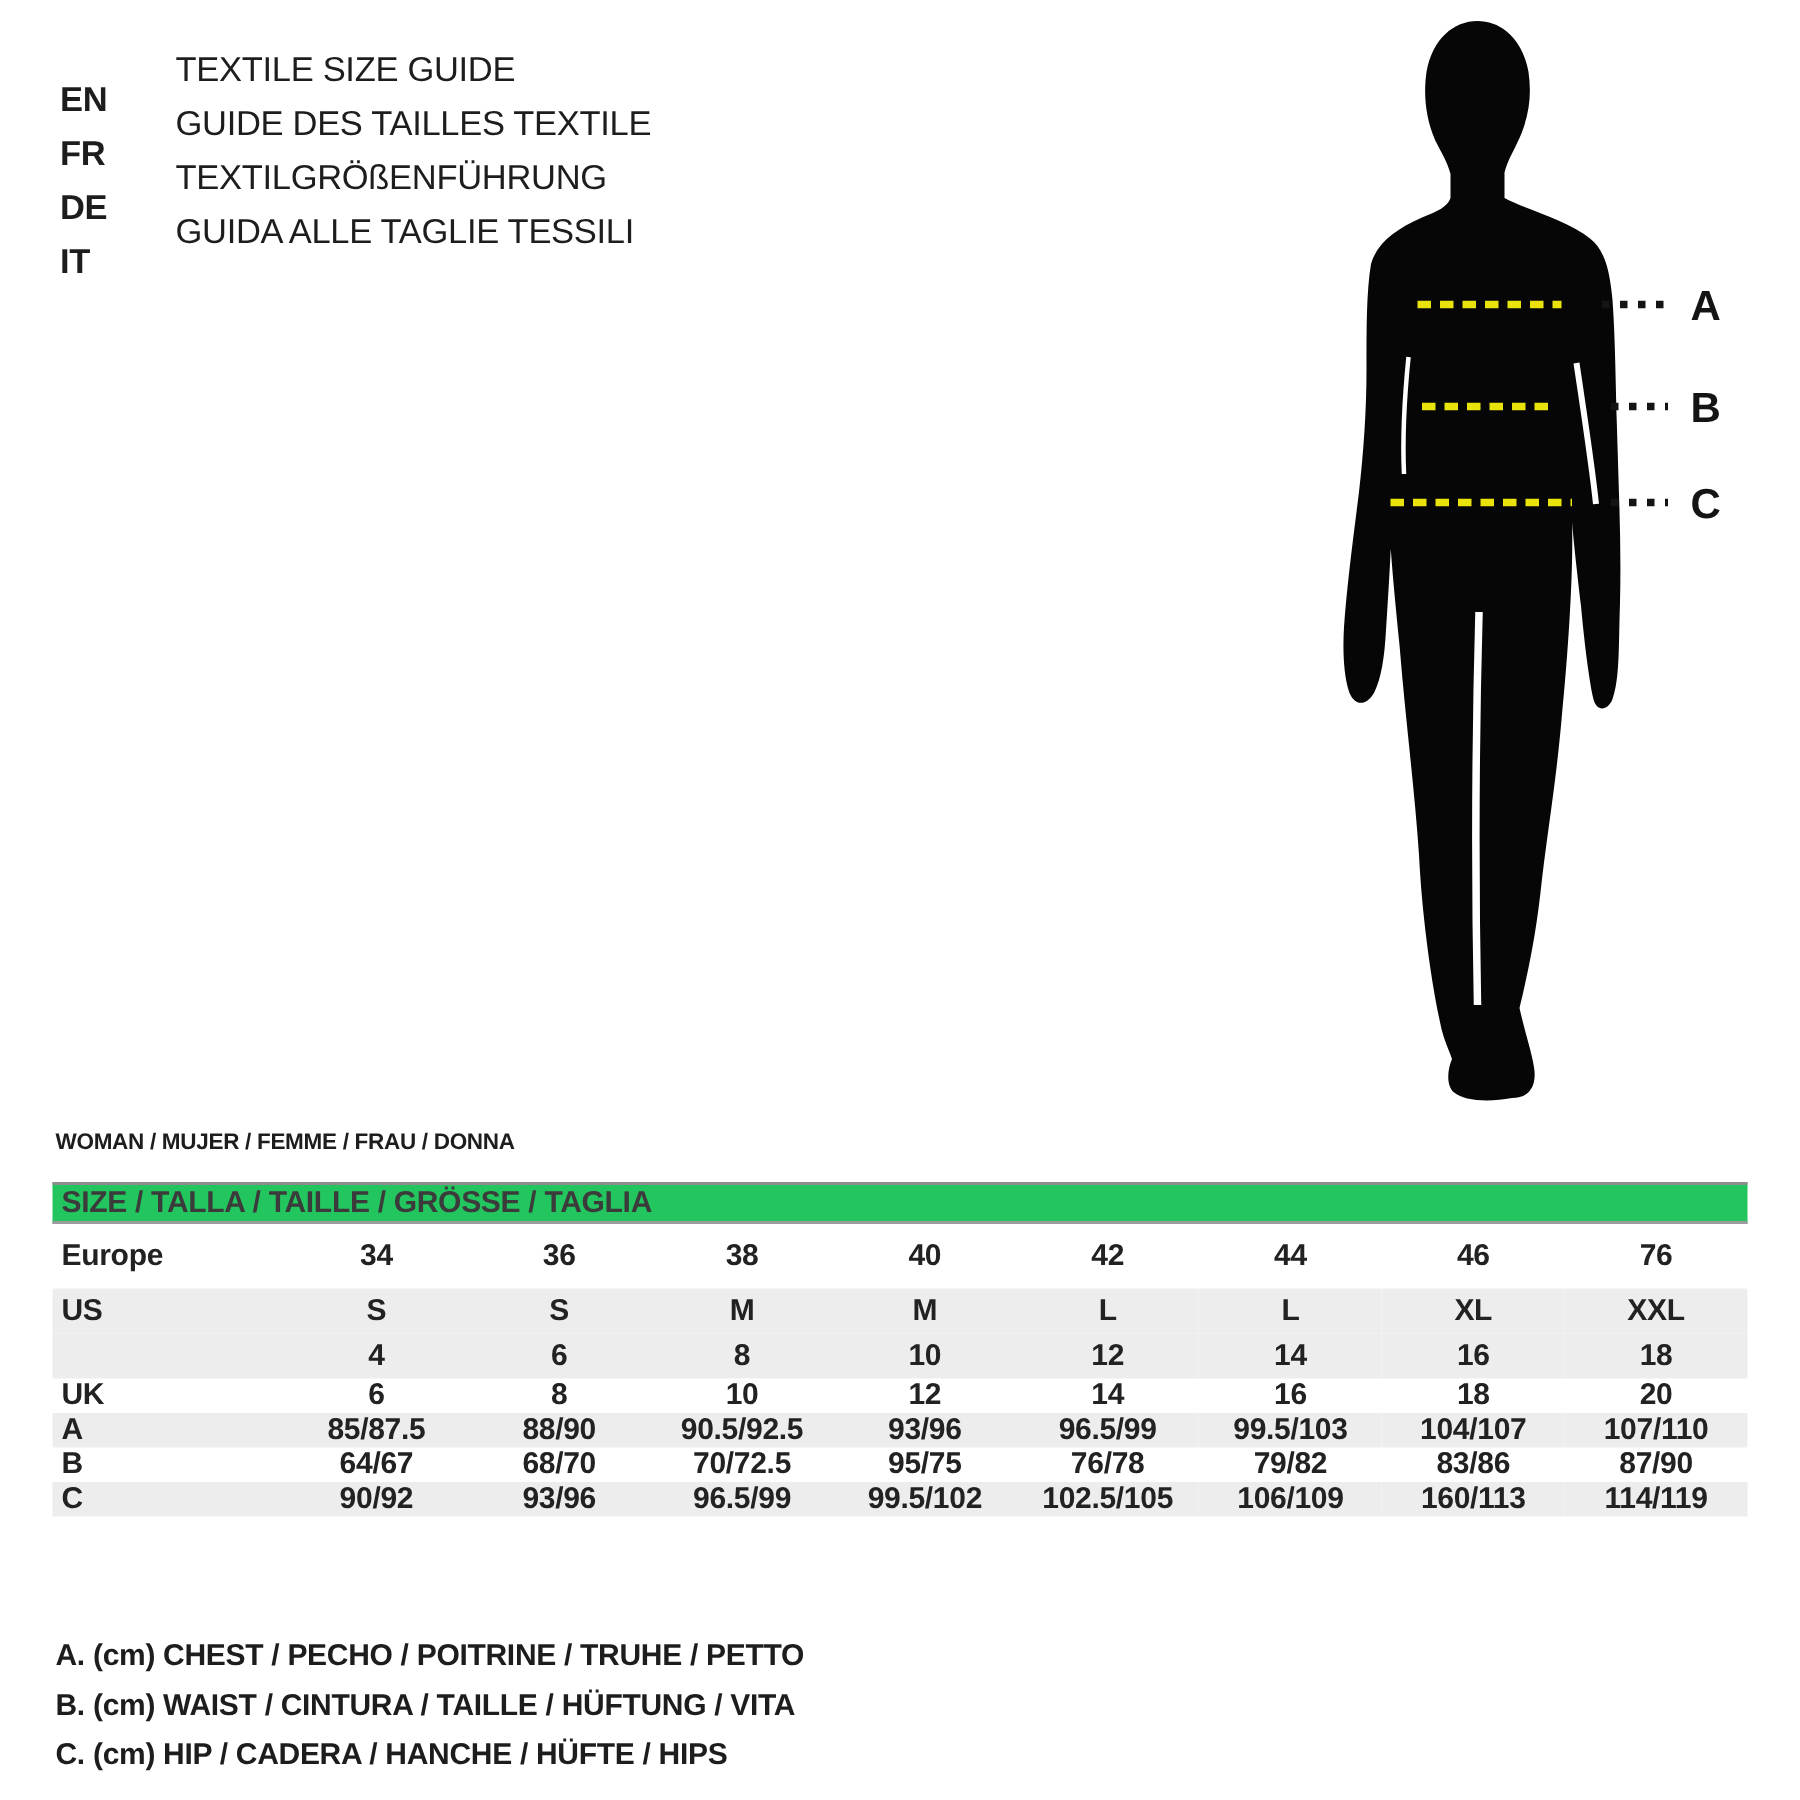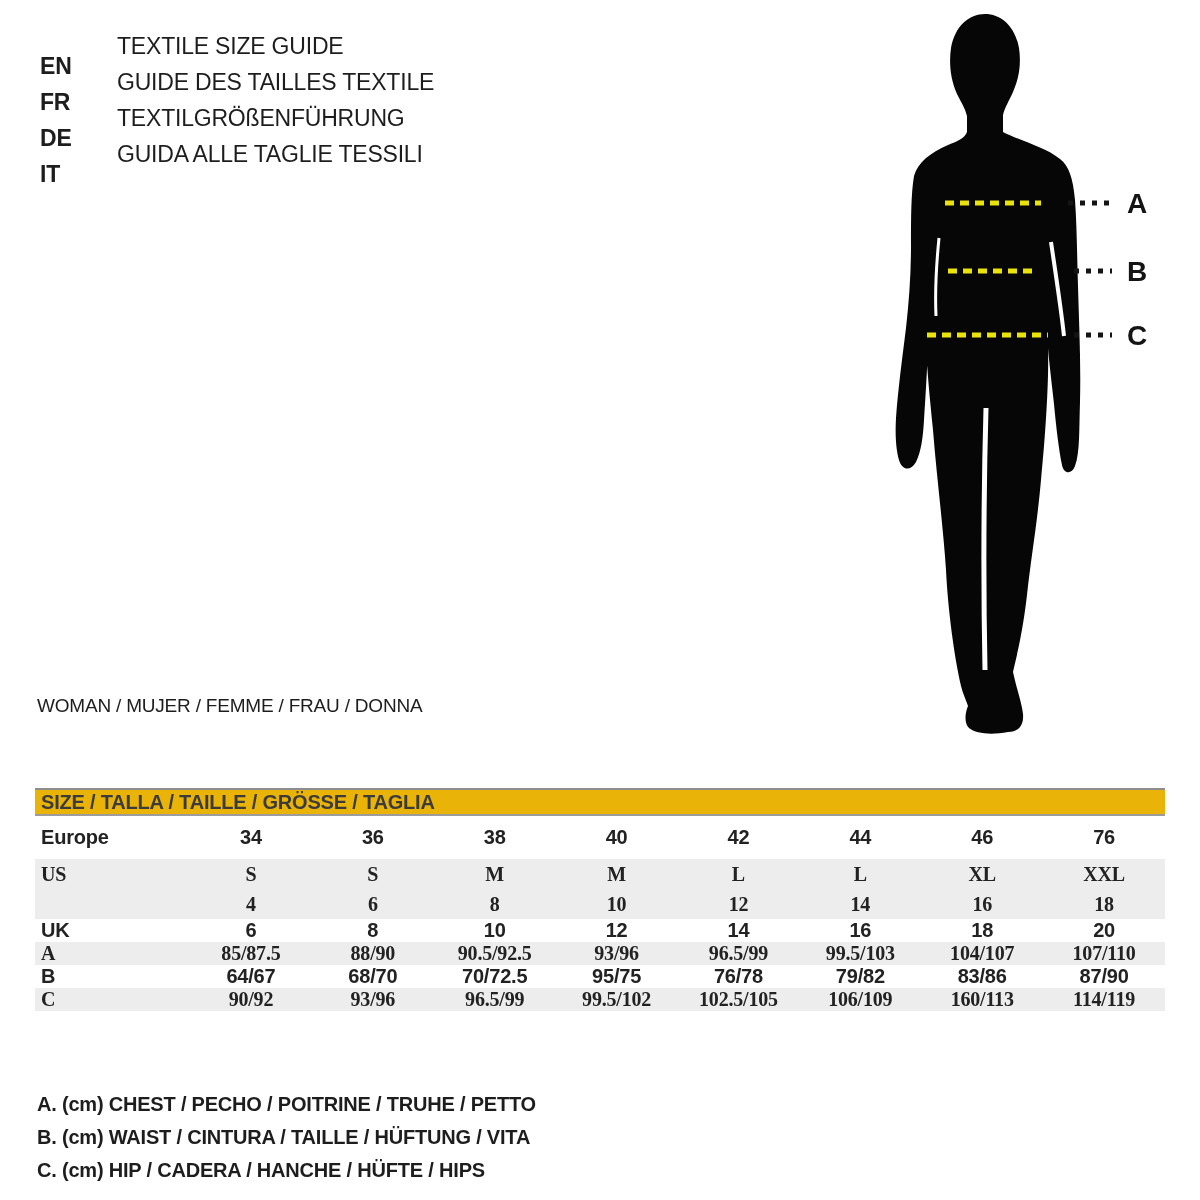--- a/index.html
+++ b/index.html
@@ -11,32 +11,32 @@
   .lang-row{display:flex;height:36px;align-items:center;}
   .lang-code{width:77px;font-size:23px;font-weight:700;margin-top:40px;}
   .lang-label{font-size:23px;font-weight:400;white-space:nowrap;}
 
   
   .figure{position:absolute;left:880px;top:10px;width:300px;height:730px;}
   .figure svg{display:block;}
   .marker-letter{font-family:"Liberation Sans", sans-serif;font-size:28px;font-weight:700;}
 
   
-  .section-title{position:absolute;left:37px;top:695px;font-size:19px;font-weight:400;white-space:nowrap;}
+  .section-title{position:absolute;left:37px;top:753px;font-size:15px;font-weight:700;white-space:nowrap;}
 
   
   .size-table{position:absolute;left:35px;top:788px;width:1130px;}
-  .table-header{box-sizing:border-box;height:28px;background:#eab308;border-top:2px solid #8d8d8d;border-bottom:2px solid #9c9c9c;
+  .table-header{box-sizing:border-box;height:28px;background:#22c55e;border-top:2px solid #8d8d8d;border-bottom:2px solid #9c9c9c;
     font-size:20px;font-weight:700;color:#3b3b3b;line-height:24px;padding-left:6px;white-space:nowrap;}
   .size-table table{width:100%;border-collapse:collapse;table-layout:fixed;}
   .size-table col.c-label{width:155px;}
   .size-table th,.size-table td{padding:0;font-size:20px;font-weight:700;color:#222;}
   .size-table th{text-align:left;padding-left:6px;font-weight:700;}
   .size-table td{text-align:center;}
-  tr.shaded{background:#ededed;font-family:Liberation Serif, serif;}
+  tr.shaded{background:#ededed;}
   tr.h34 th,tr.h34 td{height:43px;}
   tr.h30 th,tr.h30 td{height:30px;}
   tr.h32 th,tr.h32 td{height:20px;}
 
   
   .notes{position:absolute;left:37px;top:1088px;}
   .note{font-size:20px;font-weight:700;line-height:33px;white-space:nowrap;}
 </style>
 </head>
 <body>

